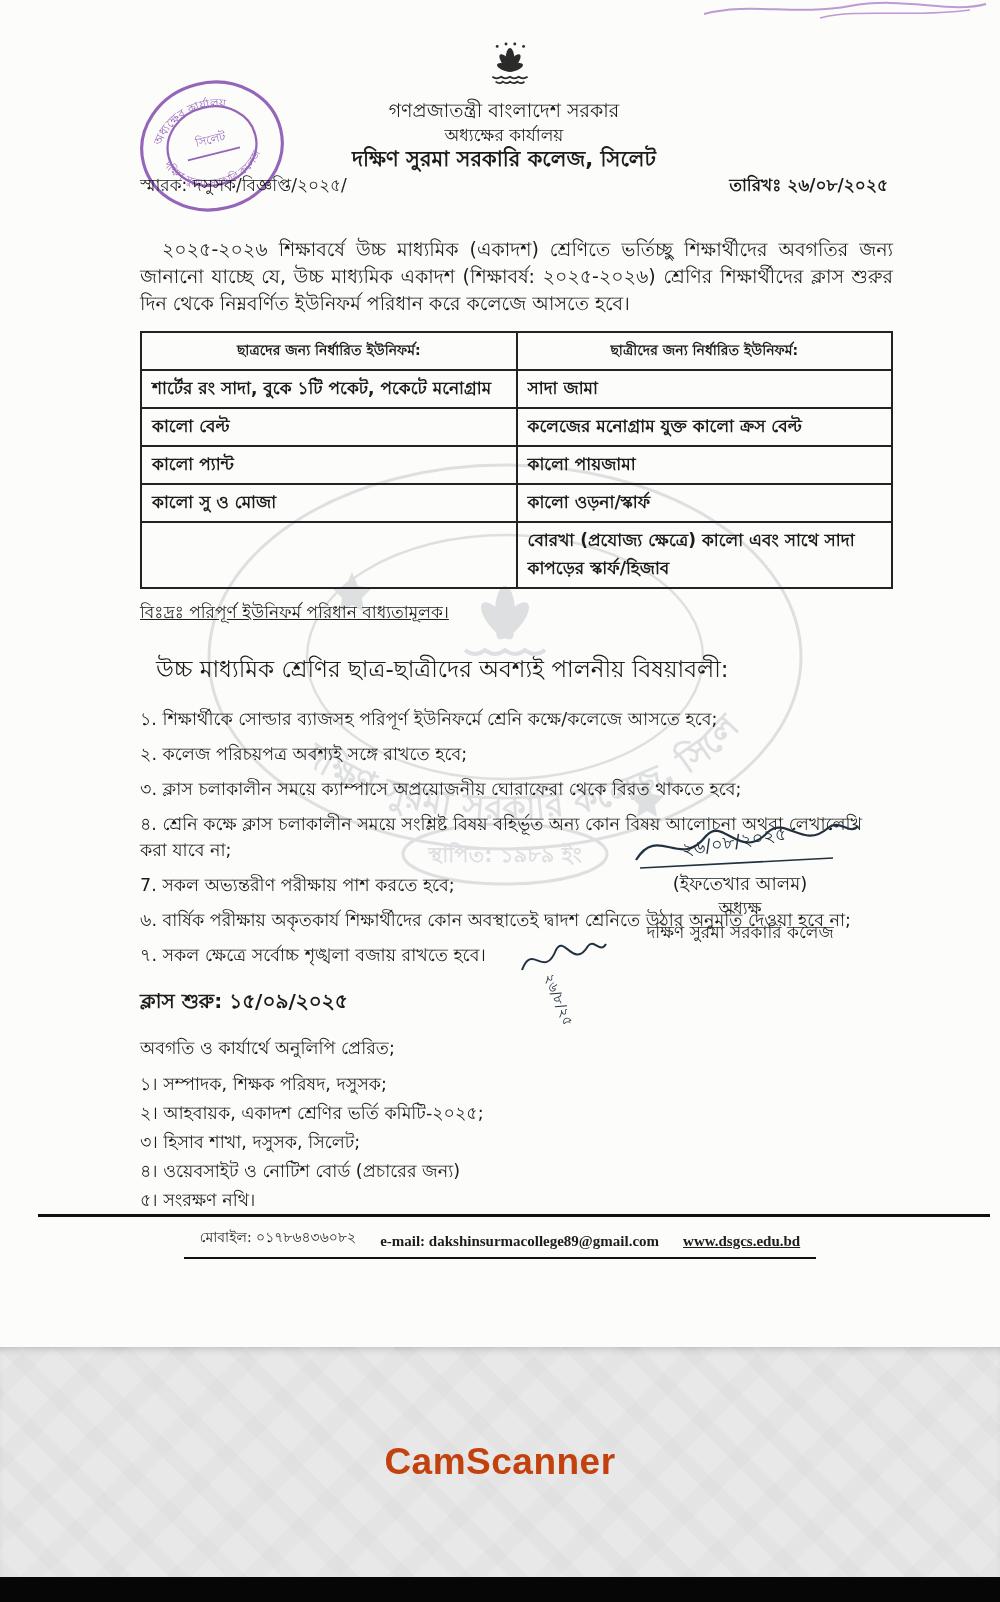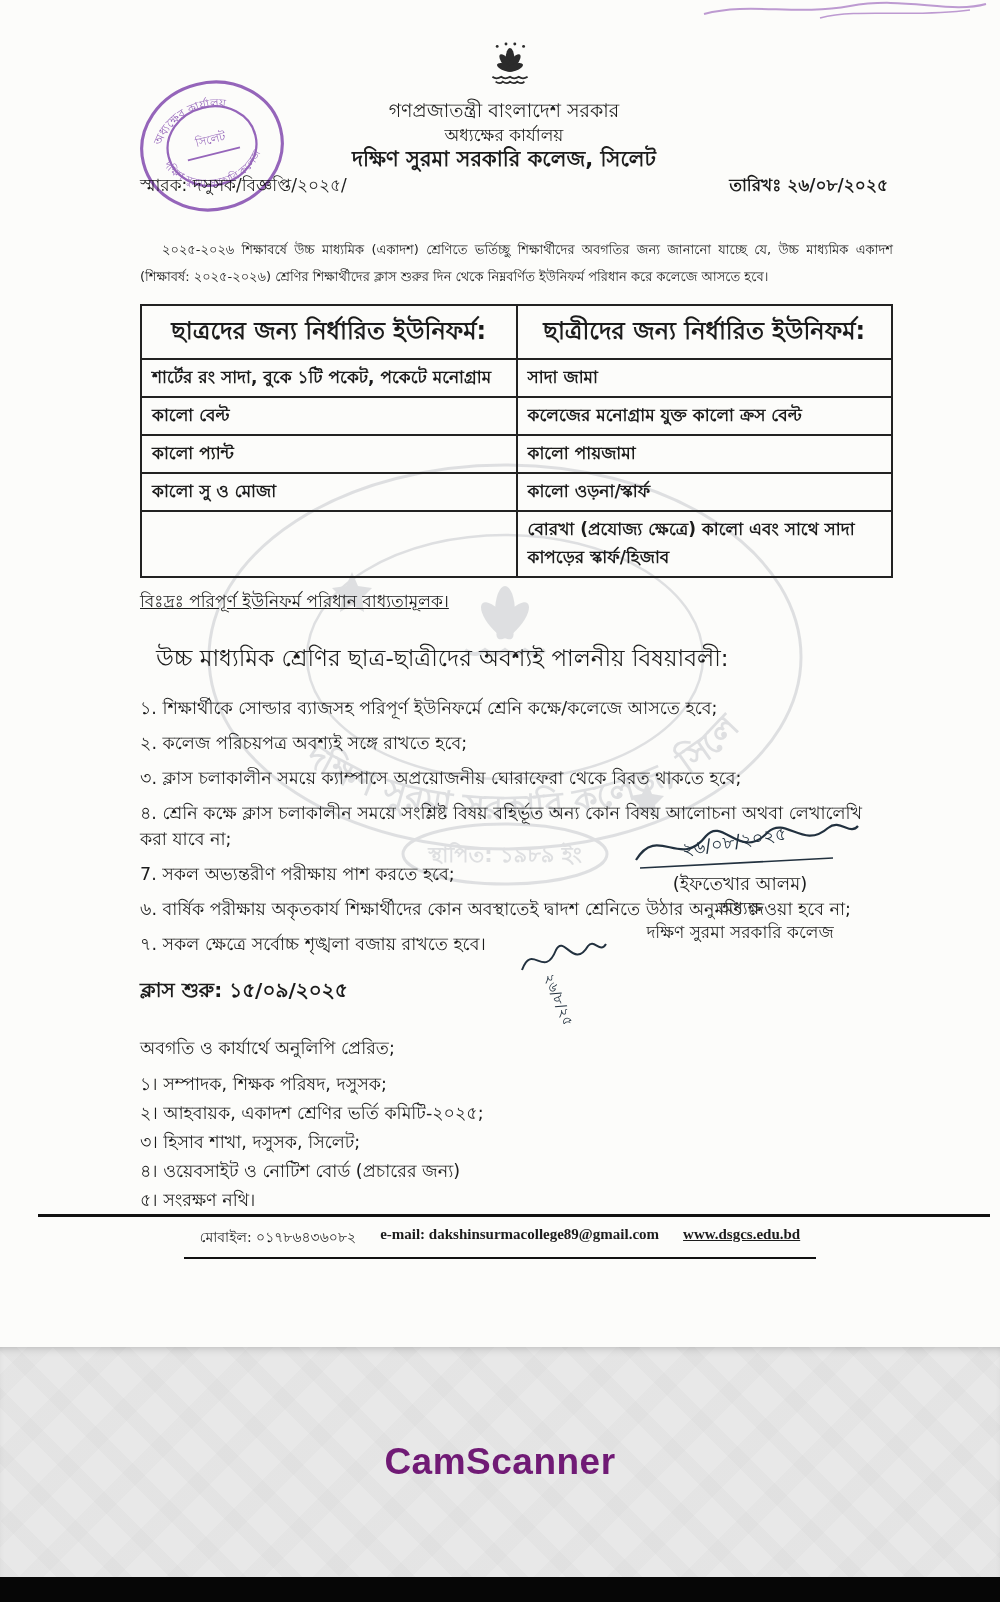--- a/index.html
+++ b/index.html
@@ -19,60 +19,60 @@
   .stamp { position:absolute; left:126px; top:70px; width:172px; height:152px; z-index:3;
            transform:rotate(-14deg); opacity:.8; mix-blend-mode:multiply; }
   .stamp svg { width:100%; height:100%; }
   .pen-marks { position:absolute; left:700px; top:0; width:290px; height:22px; z-index:3; opacity:.55; }
 
   
   .watermark { position:absolute; left:192px; top:452px; width:626px; height:466px; z-index:0; opacity:.20; }
 
   
   .content { position:absolute; left:140px; top:236px; width:753px; z-index:2; }
-  .intro { font-size:13px; line-height:27px; text-align:justify; text-indent:22px; margin:0 0 14px 0; }
+  .intro { font-size:19px; line-height:27px; text-align:justify; text-indent:22px; margin:0 0 14px 0; }
 
   table.uniform { border-collapse:collapse; width:100%; margin:0 0 10px 0; }
   table.uniform th, table.uniform td { border:2px solid #222; padding:4px 10px; font-size:17px; vertical-align:top;font-weight:bold; }
-  table.uniform th { font-size:24px; font-weight:bold; text-align:center; padding:6px 8px; }
+  table.uniform th { font-size:14px; font-weight:bold; text-align:center; padding:6px 8px; }
   table.uniform td { height:30px; }
 
   .note { font-size:17px; margin:6px 0 24px 0;text-decoration:underline; }
   .rules-heading { font-size:23px; font-weight:normal; margin:0 0 16px 16px; }
   .rules p { margin:0 0 9px 0; font-size:17.5px; line-height:26px; }
   .class-start { font-size:20px; font-weight:bold; margin-top:18px; }
 
   
   .sign-scribble { position:absolute; left:628px; top:818px; width:235px; height:60px; z-index:2; }
   .sign-block { position:absolute; left:590px; top:872px; width:300px; text-align:center; font-size:17px; line-height:24px; z-index:2; }
   .sign-block .sig-name { font-size:18px; }
   .side-sign { position:absolute; left:514px; top:936px; width:95px; height:88px; z-index:2; }
 
   
   .copies { position:absolute; left:140px; top:996px; width:520px; font-size:17.5px; line-height:29px; z-index:2; }
   .copies .copies-title { margin-bottom:7px;margin-top:38px; }
 
   
   .footer-rule { position:absolute; top:1214px; left:38px; width:952px; height:3px; background:#111; z-index:2; }
   .footer-row { position:absolute; top:1224px; left:0; width:100%; display:flex; justify-content:center; z-index:2; }
-  .footer-inner { display:flex; align-items:flex-start; gap:24px; border-bottom:2px solid #111; padding:2px 16px 7px 16px; }
+  .footer-inner { display:flex; align-items:flex-end; gap:24px; border-bottom:2px solid #111; padding:2px 16px 7px 16px; }
   .footer-mobile { font-size:14px; }
   .footer-email { font-size:15px; font-family:"Liberation Serif", serif; font-weight:bold; }
   .footer-site { font-size:15px; font-family:"Liberation Serif", serif; font-weight:bold; text-decoration:underline; }
 
   
   .scan-band { position:absolute; left:0; top:1347px; width:1000px; height:230px; background:#e8e8e8;
                display:flex; align-items:center; justify-content:center; z-index:4;
                box-shadow:inset 0 6px 10px -6px rgba(0,0,0,.25); }
   .scan-band::before { content:""; position:absolute; inset:0;
        background:
          repeating-linear-gradient(45deg, rgba(0,0,0,.018) 0 14px, rgba(0,0,0,0) 14px 40px),
          repeating-linear-gradient(-45deg, rgba(0,0,0,.015) 0 18px, rgba(0,0,0,0) 18px 52px); }
   .scan-brand { position:relative; font-family:"Liberation Sans", sans-serif; font-size:37px; font-weight:bold;
-                color:#701a75; letter-spacing:.5px; }
+                color:#c2410c; letter-spacing:.5px; }
   .black-bar { position:absolute; left:0; top:1577px; width:1000px; height:25px; background:#060606; z-index:4; }
 </style>
 </head>
 <body>
 
 <div class="page">
 
   <span class="emblem">
     <svg viewBox="0 0 60 64" fill="none">
       <ellipse cx="30" cy="24" rx="5.5" ry="14" fill="#2b2b2b"></ellipse>

